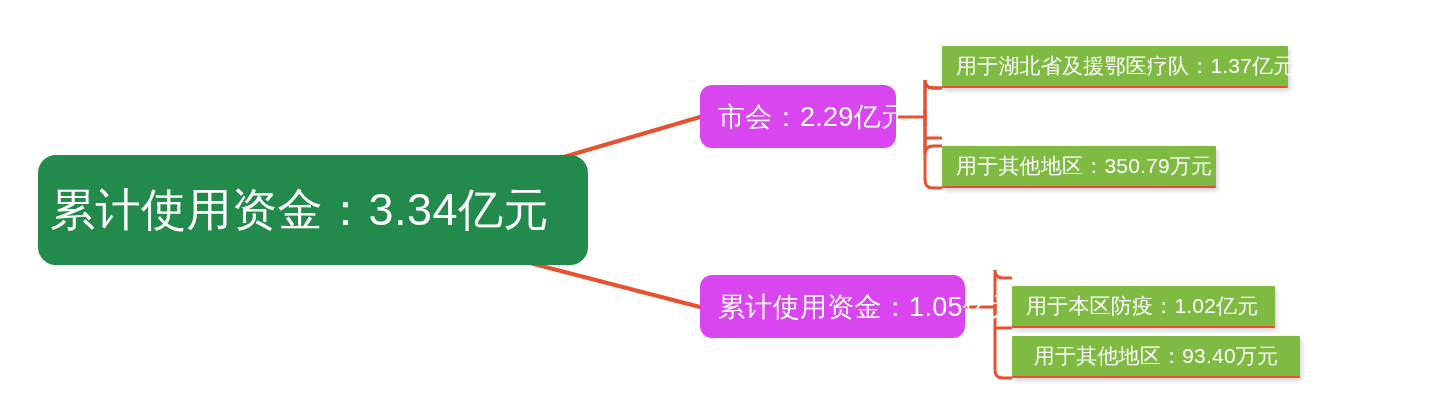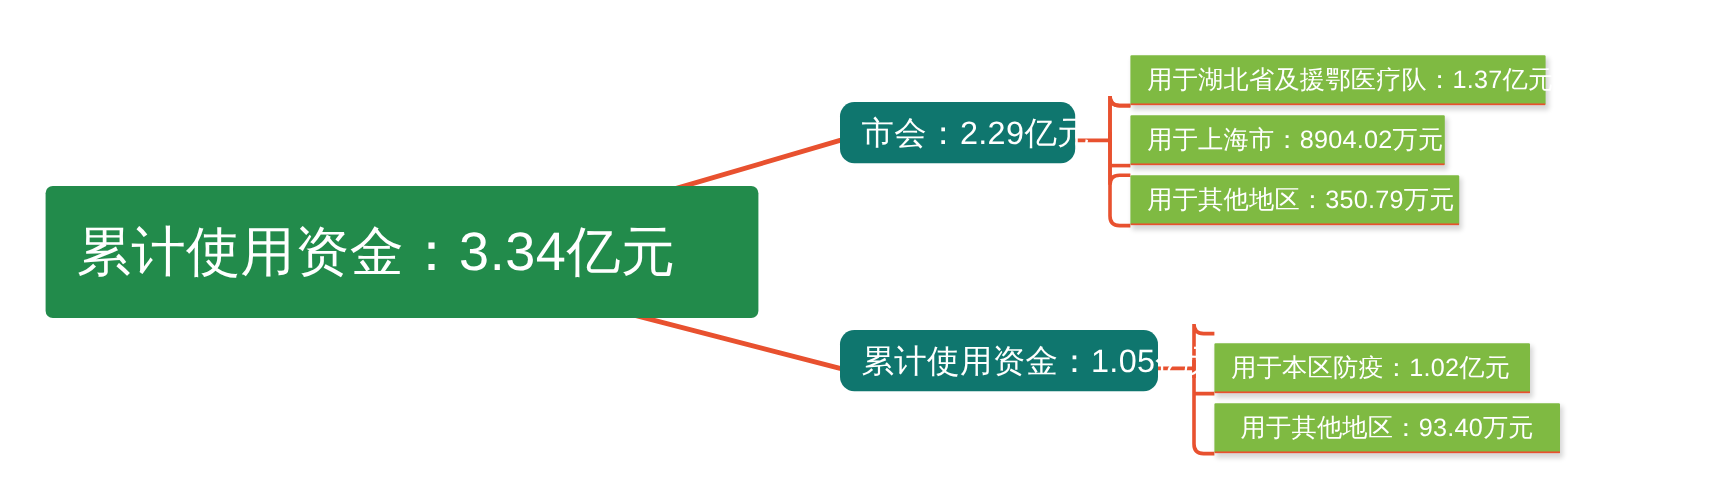--- a/index.html
+++ b/index.html
@@ -43,34 +43,34 @@
     justify-content: flex-start;
     box-sizing: border-box;
     color: #ffffff;
     white-space: nowrap;
   }
 
   
   .node-root {
     left: 38px;
     top: 155px;
-    width: 594px;
+    width: 550px;
     height: 110px;
     background: #228B4B;
-    border-radius: 6px;
-    padding-left: 26px;
+    border-radius: 18px;
+    padding-left: 12px;
     font-size: 45px;
     letter-spacing: 0.5px;
   }
 
   
   .node-branch {
-    background: #0f766e;
+    background: #d946ef;
     border-radius: 12px;
-    height: 51px;
+    height: 63px;
     font-size: 27px;
     padding-left: 18px;
     padding-right: 18px;
     letter-spacing: 0.3px;
   }
   .branch-1 { left: 700px; top: 85px;  width: 196px; }
   .branch-2 { left: 700px; top: 275px; width: 265px; }
 
   
   .node-leaf {
@@ -124,23 +124,20 @@
     <span class="node-label">累计使用资金：3.34亿元</span>
   </div>
 
   <div class="node node-branch branch-1">
     <span class="node-label">市会：2.29亿元</span>
   </div>
 
   <div class="node node-leaf leaf-a1">
     <span class="node-label">用于湖北省及援鄂医疗队：1.37亿元</span>
   </div>
-  <div class="node node-leaf leaf-a2">
-    <span class="node-label">用于上海市：8904.02万元</span>
-  </div>
   <div class="node node-leaf leaf-a3">
     <span class="node-label">用于其他地区：350.79万元</span>
   </div>
 
   <div class="node node-branch branch-2">
     <span class="node-label">累计使用资金：1.05亿元</span>
   </div>
 
   <div class="node node-leaf leaf-b2">
     <span class="node-label">用于本区防疫：1.02亿元</span>

